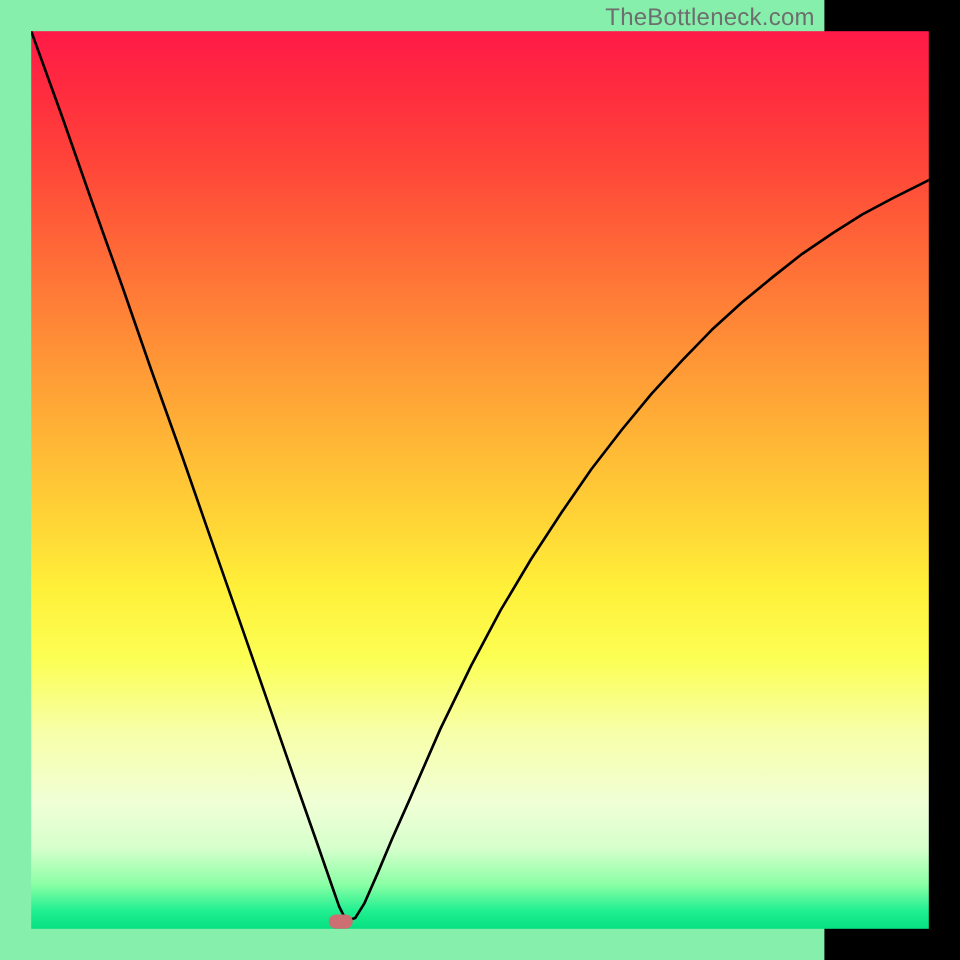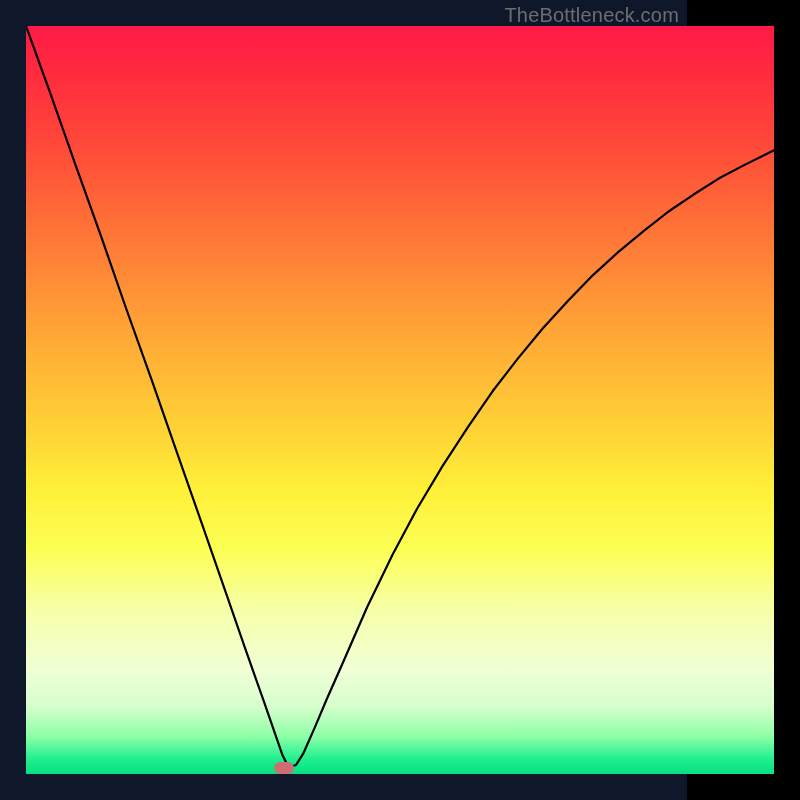--- a/index.html
+++ b/index.html
@@ -1,21 +1,21 @@
 <!DOCTYPE html>
 <html><head>
 <meta charset="utf-8">
 <style>
   * { margin: 0; padding: 0; box-sizing: border-box; }
   html, body { width: 800px; height: 800px; overflow: hidden; background: #000; }
   .frame {
     position: relative;
     width: 687px;
     height: 800px;
-    background: #0f172a;
+    background: #86efac;
   }
   .plot-area {
     position: absolute;
     left: 26px;
     top: 26px;
     width: 748px;
     height: 748px;
     background: linear-gradient(to bottom,
       #ff1a48 0%,
       #ff2a3f 6%,

